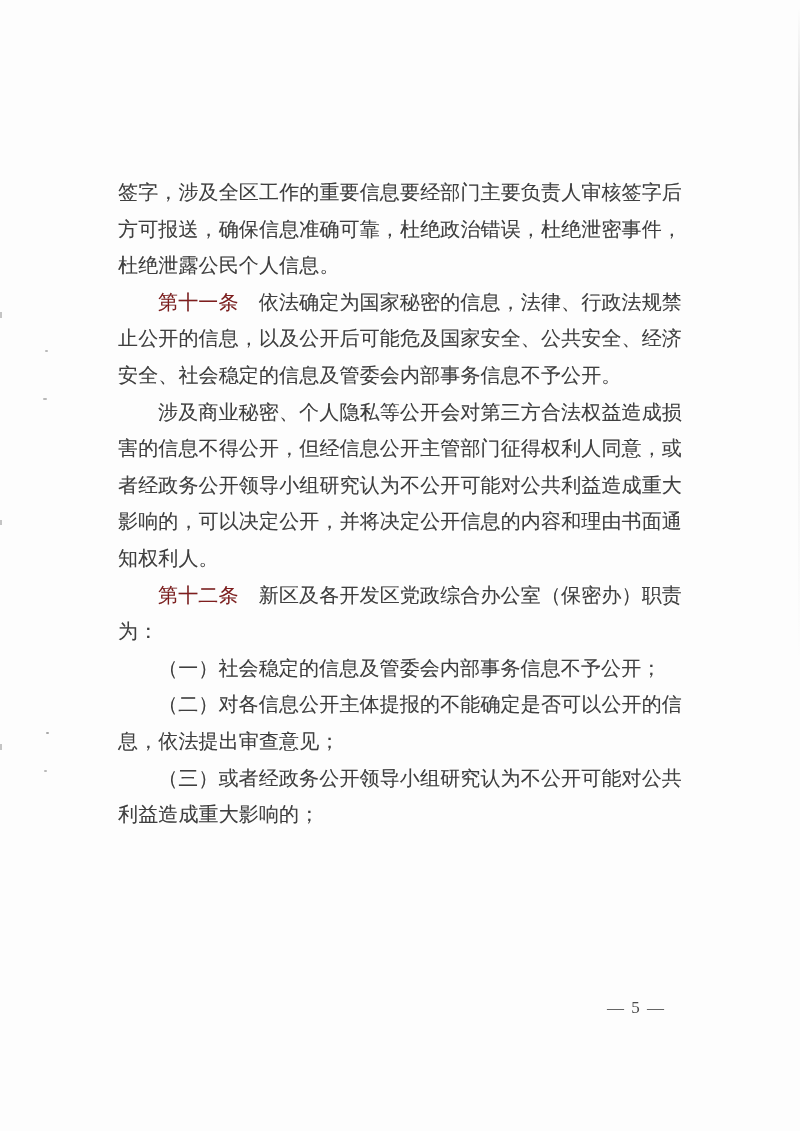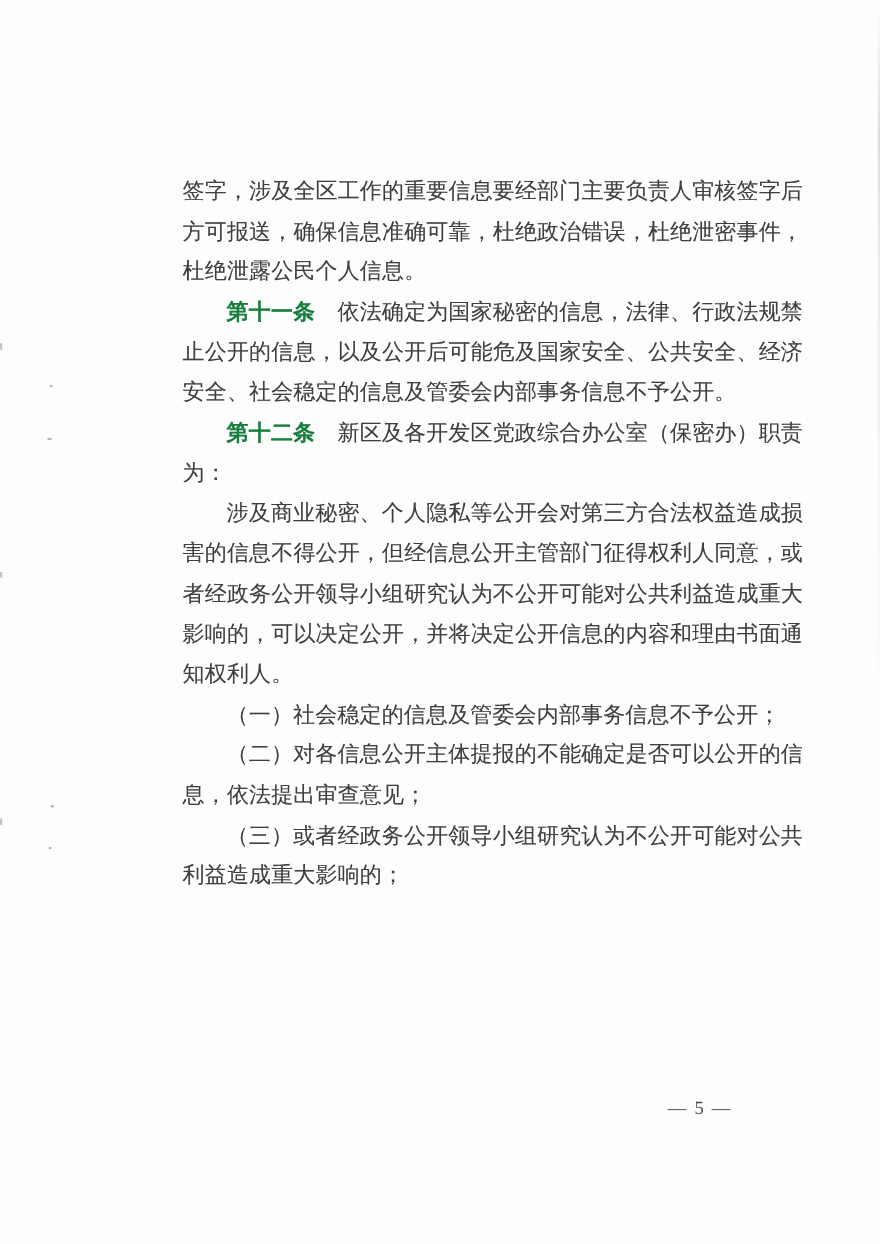--- a/index.html
+++ b/index.html
@@ -14,38 +14,37 @@
     position: relative;
     width: 800px;
     height: 1131px;
     background: #fdfdfd;
     font-family: "Liberation Serif", "DejaVu Serif", serif;
     color: #3f3f3f;
   }
   .doc-body {
     position: absolute;
     left: 118px;
-    top: 156px;
+    top: 174px;
     width: 564px;
-    margin-left: 48px;
   }
   .para {
     margin: 0;
     font-size: 20px;
     line-height: 36.6px;
     letter-spacing: 0.14px;
     text-align: justify;
     text-justify: inter-ideograph;
     color: #3f3f3f;
     text-shadow: 0 0 0.4px rgba(80,80,80,0.35);
   }
   .para.indent { text-indent: 2em; }
   .lead {
-    font-weight: 700;
-    color: #15803d;
+    font-weight: 400;
+    color: #7f1d1d;
   }
   .page-number {
     position: absolute;
     top: 998px;
     left: 607px;
     font-size: 17px;
     letter-spacing: 1.5px;
     color: #4a4a4a;
     white-space: nowrap;
   }
@@ -95,23 +94,23 @@
 <body>
 
 <div class="page">
 
   <div class="doc-body">
 
     <p class="para"><span>签字，涉及全区工作的重要信息要经部门主要负责人审核签字后方可报送，确保信息准确可靠，杜绝政治错误，杜绝泄密事件，杜绝泄露公民个人信息。</span></p>
 
     <p class="para indent"><span class="lead">第十一条</span><span>　依法确定为国家秘密的信息，法律、行政法规禁止公开的信息，以及公开后可能危及国家安全、公共安全、经济安全、社会稳定的信息及管委会内部事务信息不予公开。</span></p>
 
+    <p class="para indent"><span>涉及商业秘密、个人隐私等公开会对第三方合法权益造成损害的信息不得公开，但经信息公开主管部门征得权利人同意，或者经政务公开领导小组研究认为不公开可能对公共利益造成重大影响的，可以决定公开，并将决定公开信息的内容和理由书面通知权利人。</span></p>
+
     <p class="para indent"><span class="lead">第十二条</span><span>　新区及各开发区党政综合办公室（保密办）职责为：</span></p>
-
-    <p class="para indent"><span>涉及商业秘密、个人隐私等公开会对第三方合法权益造成损害的信息不得公开，但经信息公开主管部门征得权利人同意，或者经政务公开领导小组研究认为不公开可能对公共利益造成重大影响的，可以决定公开，并将决定公开信息的内容和理由书面通知权利人。</span></p>
 
     <p class="para indent"><span>（一）社会稳定的信息及管委会内部事务信息不予公开；</span></p>
 
     <p class="para indent"><span>（二）对各信息公开主体提报的不能确定是否可以公开的信息，依法提出审查意见；</span></p>
 
     <p class="para indent"><span>（三）或者经政务公开领导小组研究认为不公开可能对公共利益造成重大影响的；</span></p>
 
 
   </div>
 

